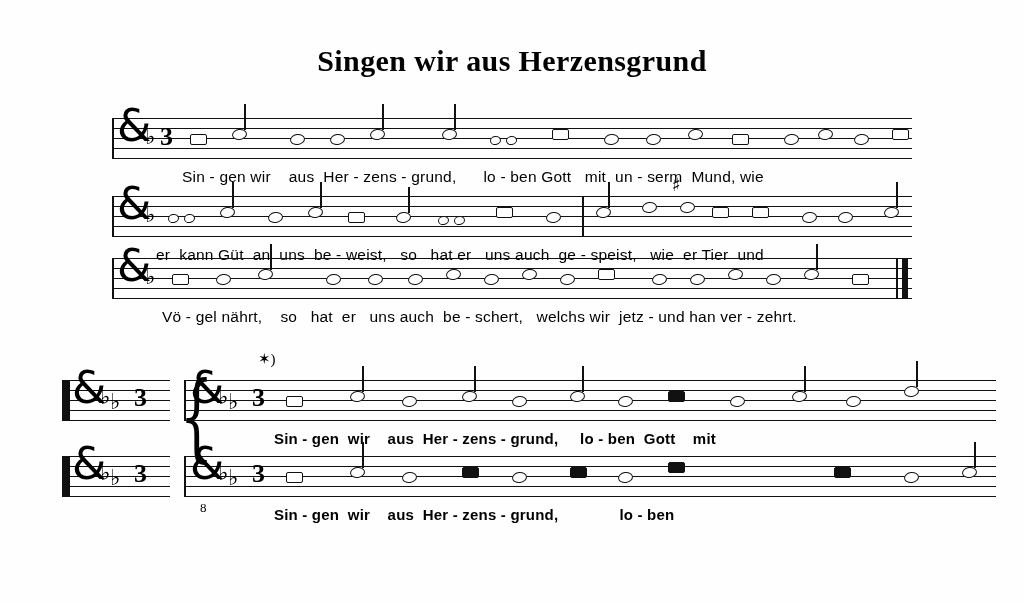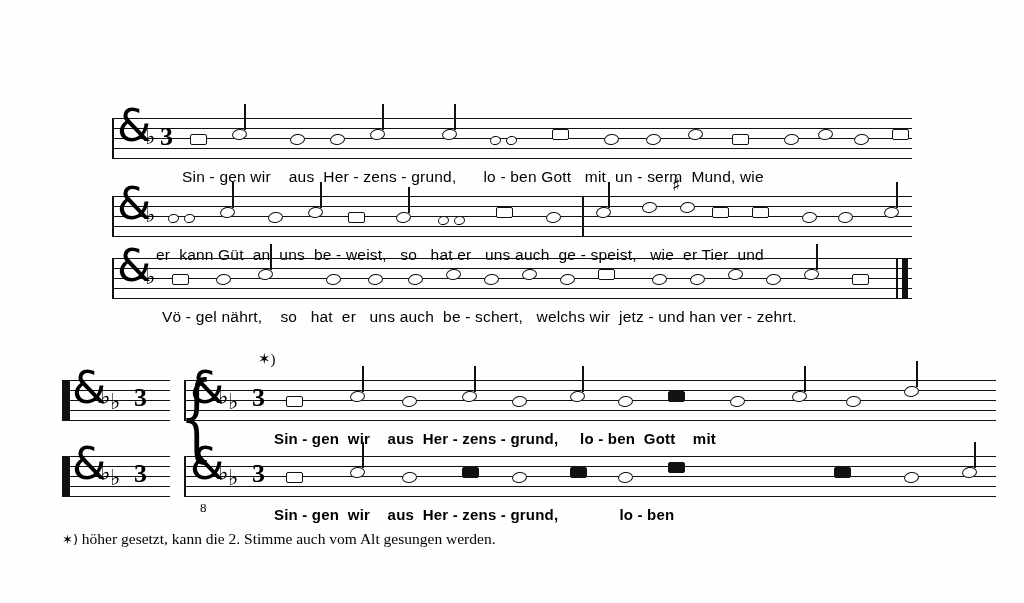--- a/index.html
+++ b/index.html
@@ -161,20 +161,21 @@
   .fn-mark {
     font-family: "DejaVu Sans", sans-serif;
     font-size: 13px;
   }
 </style>
 </head>
 <body>
 
 <div class="page">
 
+  <div class="title">Singen wir aus Herzensgrund</div>
 
   <div class="system" style="left:112px; top:118px; width:800px; height:60px;">
     <div class="staff" style="width:800px;">
       <div class="sline"></div>
       <div class="sline"></div>
       <div class="sline"></div>
       <div class="sline"></div>
       <div class="sline"></div>
     </div>
     <div class="barline" style="left:0px;"></div>
@@ -376,18 +377,14 @@
     <div class="note" style="left:556px; top:114px;"></div>
     <div class="note brevis filled" style="left:606px; top:104px;"></div>
     <div class="note brevis filled" style="left:772px; top:109px;"></div>
     <div class="note" style="left:842px; top:114px;"></div>
     <div class="note" style="left:900px; top:109px;"></div>
     <div class="stem" style="left:912px; top:84px;"></div>
 
     <div class="lyrics" style="left:212px; top:148px; font-weight:bold; font-size:15px;">Sin - gen  wir    aus  Her - zens - grund,              lo - ben</div>
   </div>
 
-  <div class="footnote">
-    <span class="fn-mark">✶)</span>
-    <span>höher gesetzt, kann die 2. Stimme auch vom Alt gesungen werden.</span>
-  </div>
 
 </div>
 
 </body></html>

